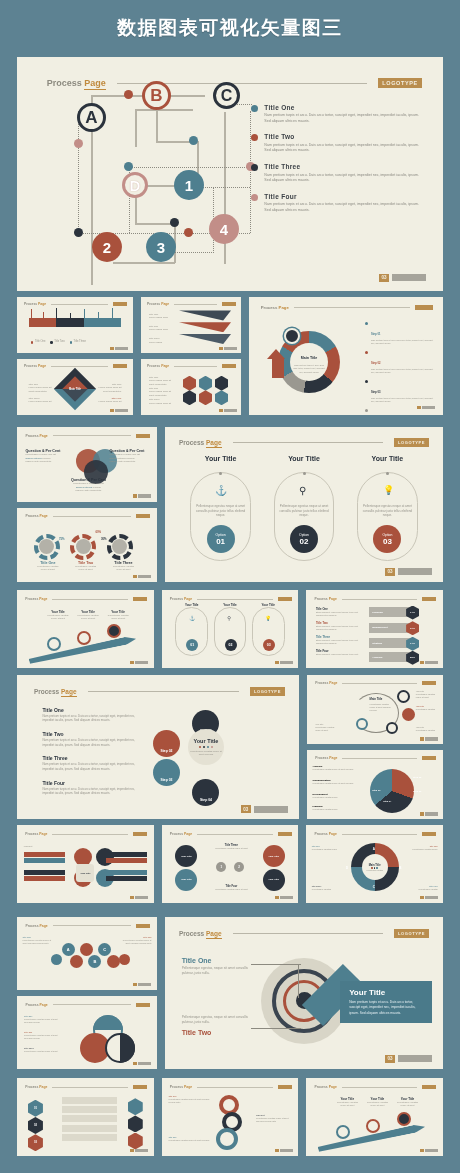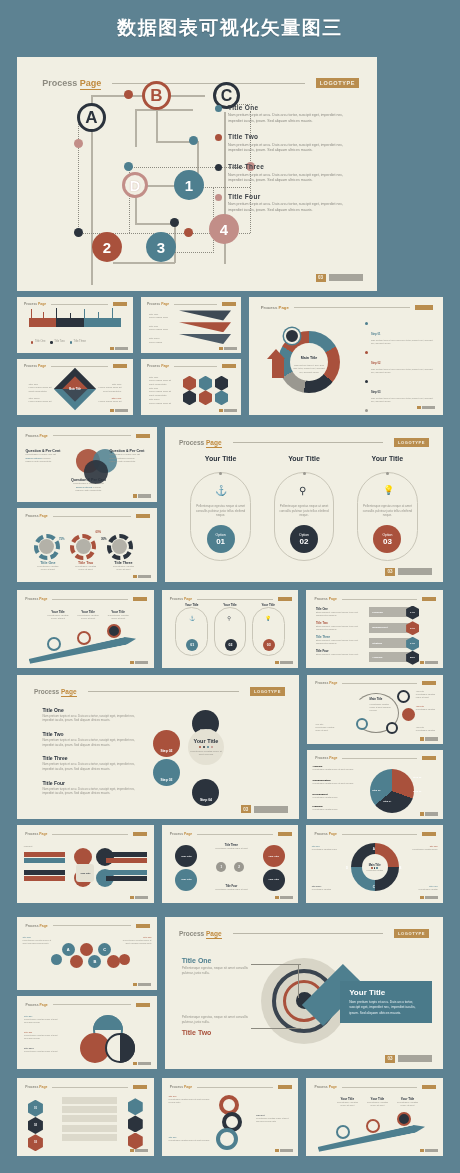--- a/index.html
+++ b/index.html
@@ -41,21 +41,21 @@
   .mh { position:absolute; left:6%; top:9%; right:5%; display:flex; align-items:center; gap:2px;}
   .mh .ttl { font-size:3.4px; font-weight:bold; color:#8d8b80; white-space:nowrap;}
   .mh .ttl b { color:#c08a3e; }
   .mh .rule { flex:1; height:.6px; background:#c3c0b2; margin:0 3px;}
   .mh .logo { background:#b98d4e; width:14px; height:4px;}
   .mf { position:absolute; right:4%; bottom:5%; display:flex; gap:1px; align-items:center;}
   .mf .pg { background:#b98d4e; width:4px; height:3.5px;}
   .mf .bar { width:13px; height:3.5px; background:#a6a49b;}
 
   
-  #hero { position:absolute; left:17px; top:57px; width:360px; height:234px; }
+  #hero { position:absolute; left:17px; top:57px; width:426px; height:234px; }
   .node { position:absolute; border-radius:50%; display:flex; align-items:center;
           justify-content:center; font-weight:bold; color:#fff; }
   .node.ring { background:#f1efe3; }
   .dot { position:absolute; border-radius:50%; }
   .conn { position:absolute; background:#b6b2a5; }
   .legend { position:absolute; right:5%; top:20%; width:40%; }
   .leg-item { margin-bottom:9px; display:flex; gap:6px; }
   .leg-dot { width:7px; height:7px; border-radius:50%; flex:none; margin-top:1px;}
   .leg-ttl { font-size:6.5px; font-weight:bold; color:#3a3f45; letter-spacing:.3px;}
   .leg-body { font-size:3.6px; color:#8b8a82; line-height:1.55; margin-top:2.5px; }

